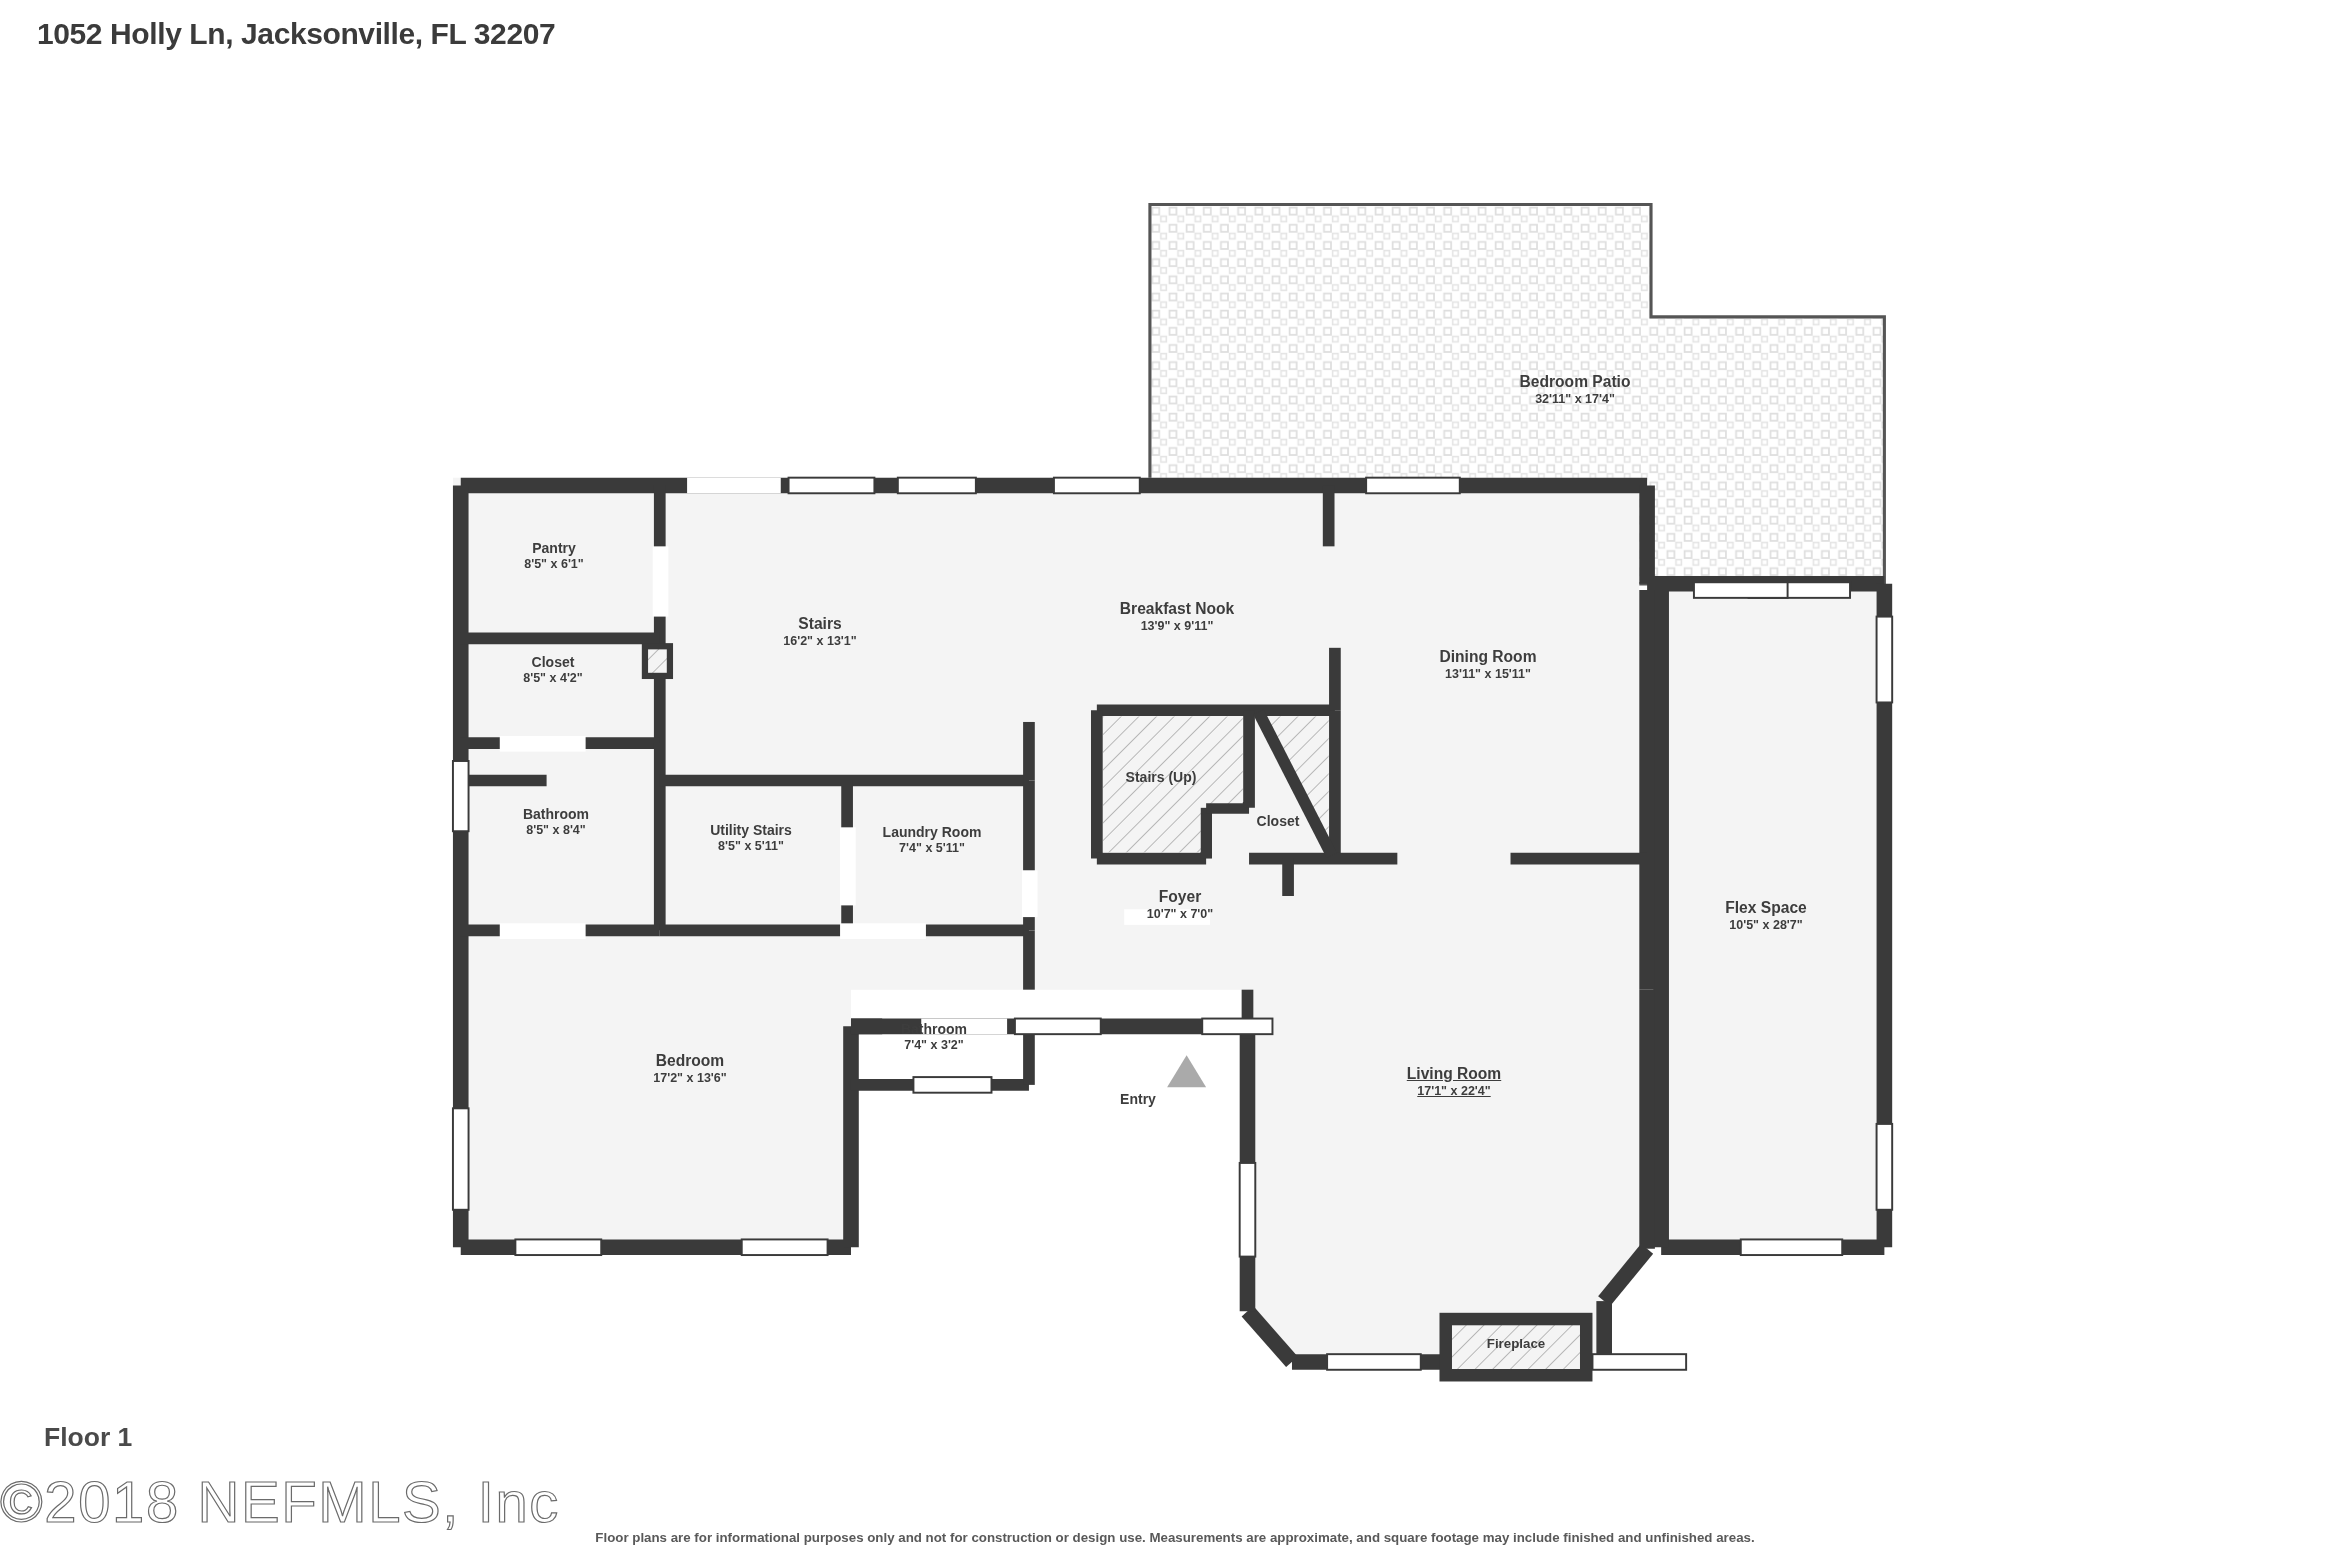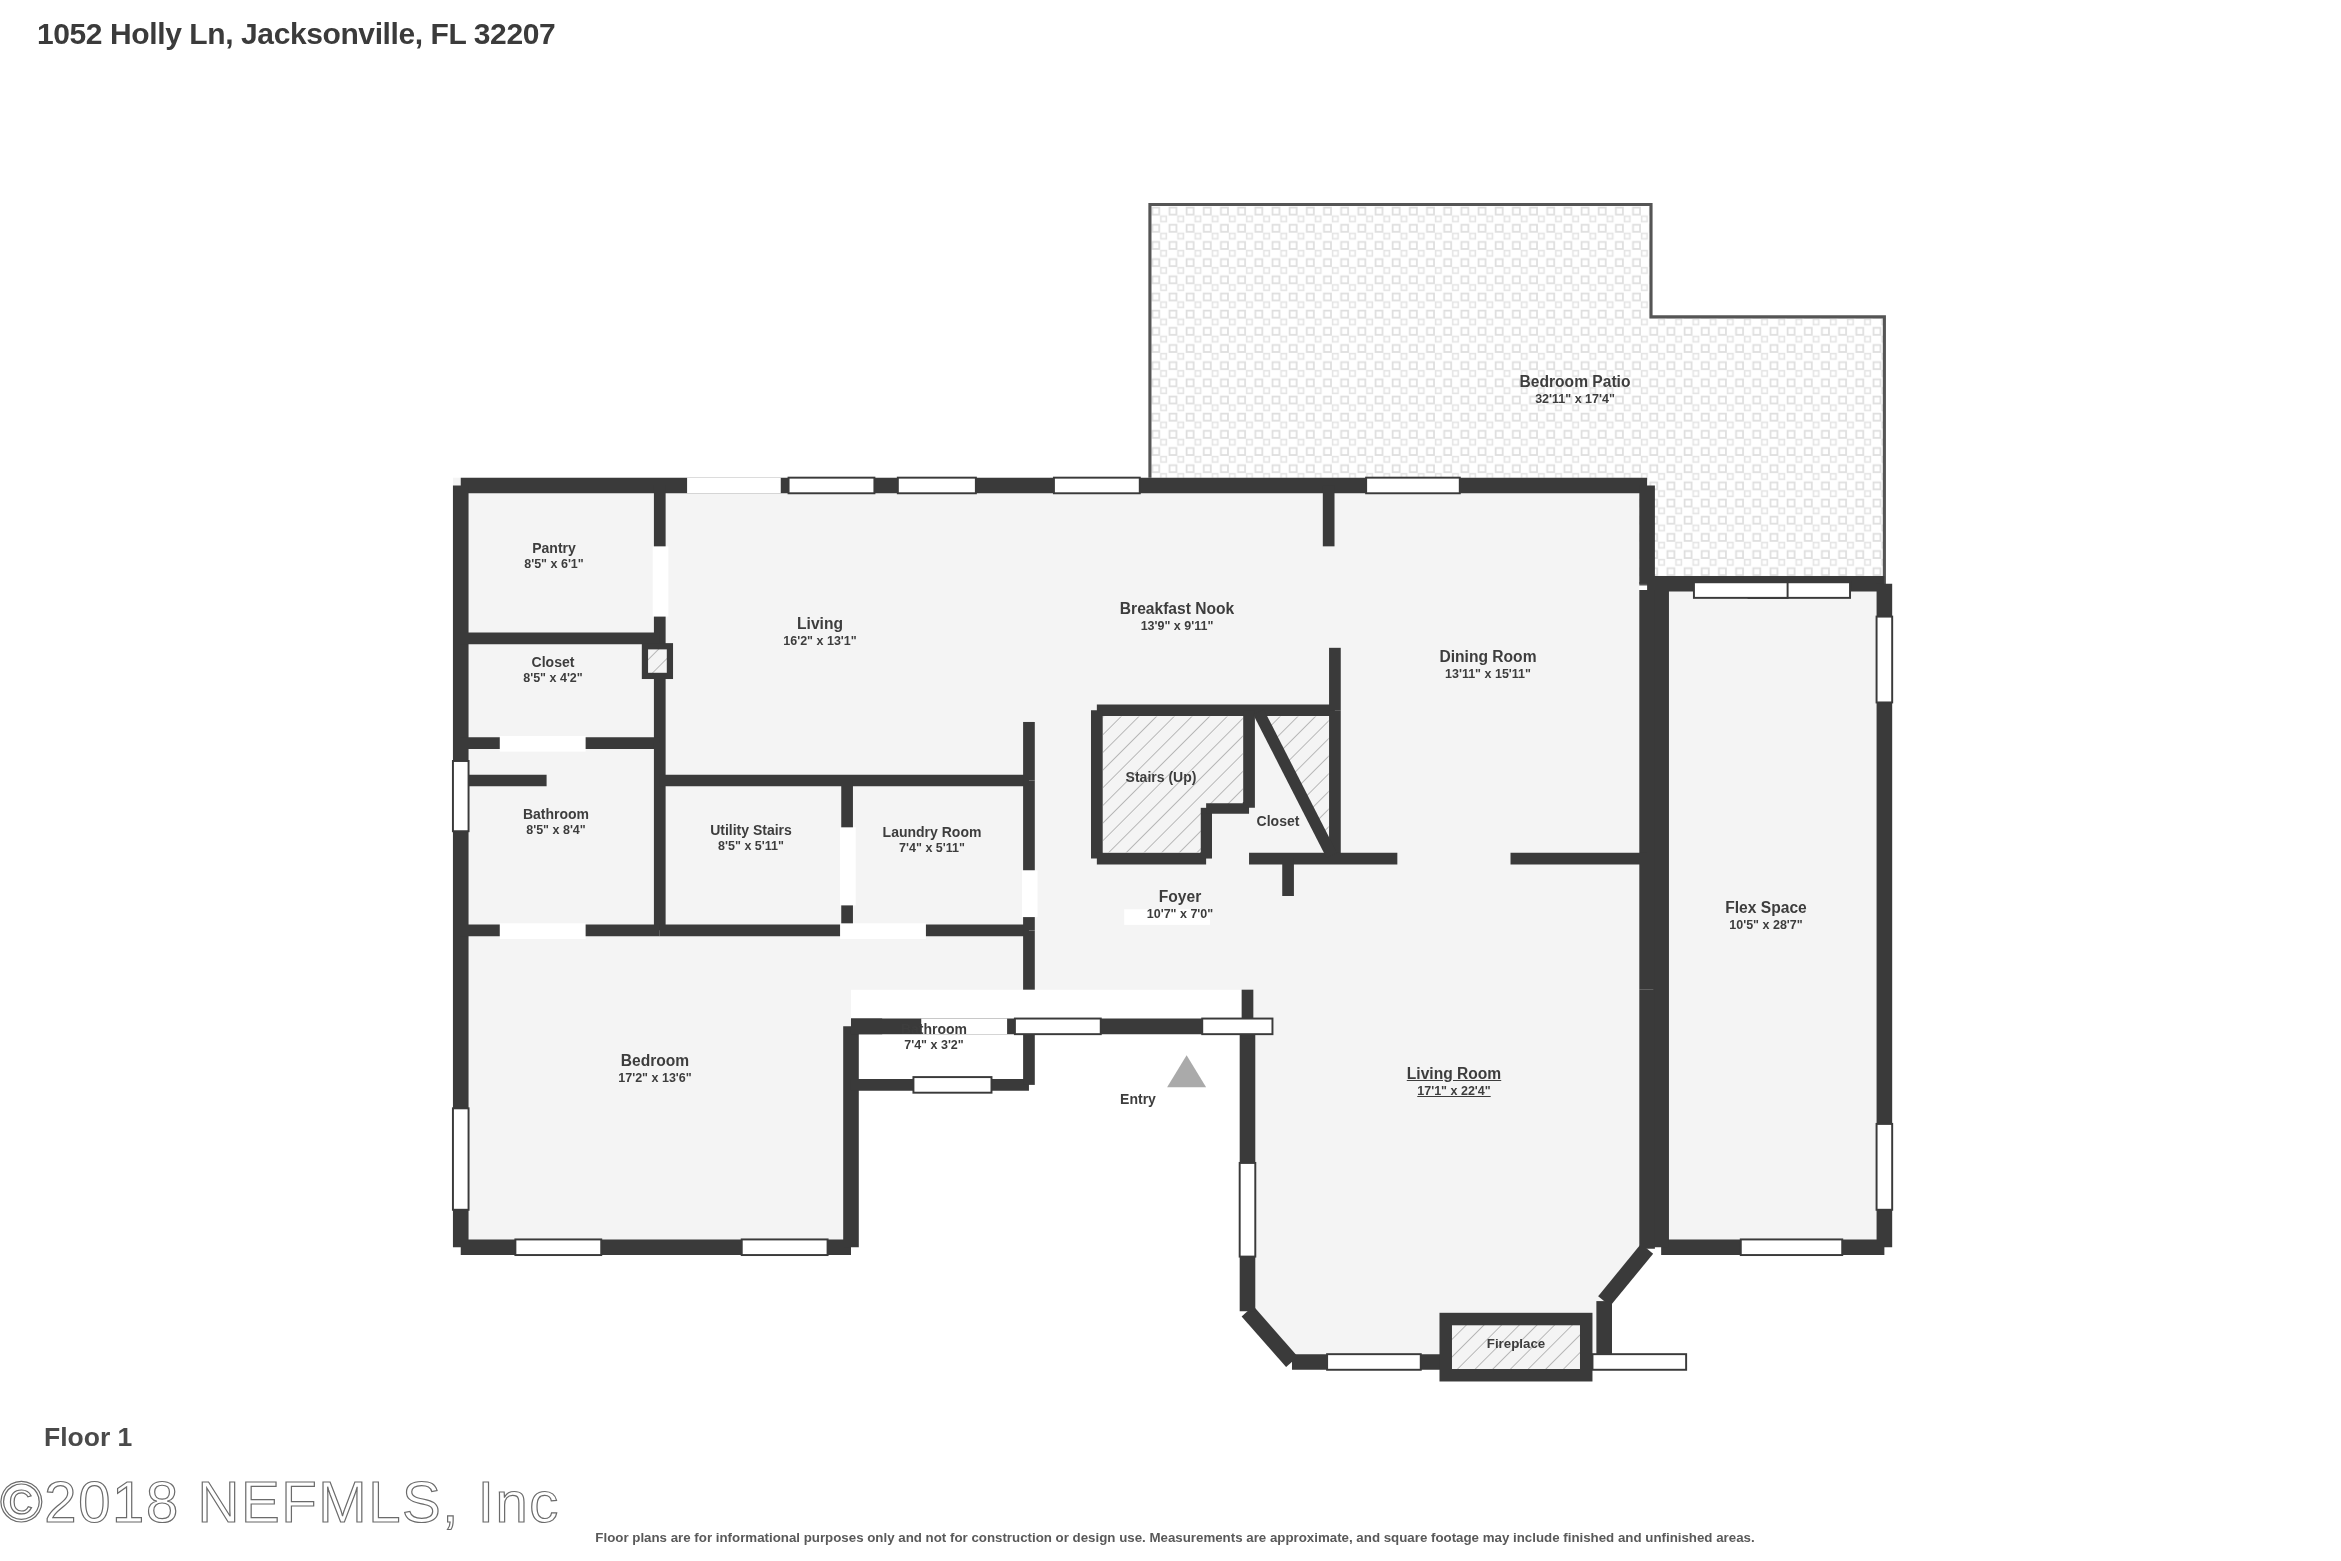--- a/index.html
+++ b/index.html
@@ -261,21 +261,21 @@
     <span class="nm">Bedroom Patio</span>
     <span class="dm">32'11" x 17'4"</span>
   </div>
 
   <div class="lbl sm" style="left:554px; top:540px;">
     <span class="nm">Pantry</span>
     <span class="dm">8'5" x 6'1"</span>
   </div>
 
   <div class="lbl" style="left:820px; top:615px;">
-    <span class="nm">Living</span>
+    <span class="nm">Stairs</span>
     <span class="dm">16'2" x 13'1"</span>
   </div>
 
   <div class="lbl" style="left:1177px; top:600px;">
     <span class="nm">Breakfast Nook</span>
     <span class="dm">13'9" x 9'11"</span>
   </div>
 
   <div class="lbl" style="left:1488px; top:648px;">
     <span class="nm">Dining Room</span>
@@ -313,21 +313,21 @@
   <div class="lbl" style="left:1766px; top:899px;">
     <span class="nm">Flex Space</span>
     <span class="dm">10'5" x 28'7"</span>
   </div>
 
   <div class="lbl" style="left:1138px; top:888px;margin-left:42px;">
     <span class="nm">Foyer</span>
     <span class="dm">10'7" x 7'0"</span>
   </div>
 
-  <div class="lbl" style="left:655px; top:1052px;">
+  <div class="lbl" style="left:690px; top:1052px;">
     <span class="nm">Bedroom</span>
     <span class="dm">17'2" x 13'6"</span>
   </div>
 
   <div class="lbl sm" style="left:934px; top:1021px;">
     <span class="nm">Bathroom</span>
     <span class="dm">7'4" x 3'2"</span>
   </div>
 
   <div class="lbl" style="left:1454px; top:1065px;text-decoration:underline;">

